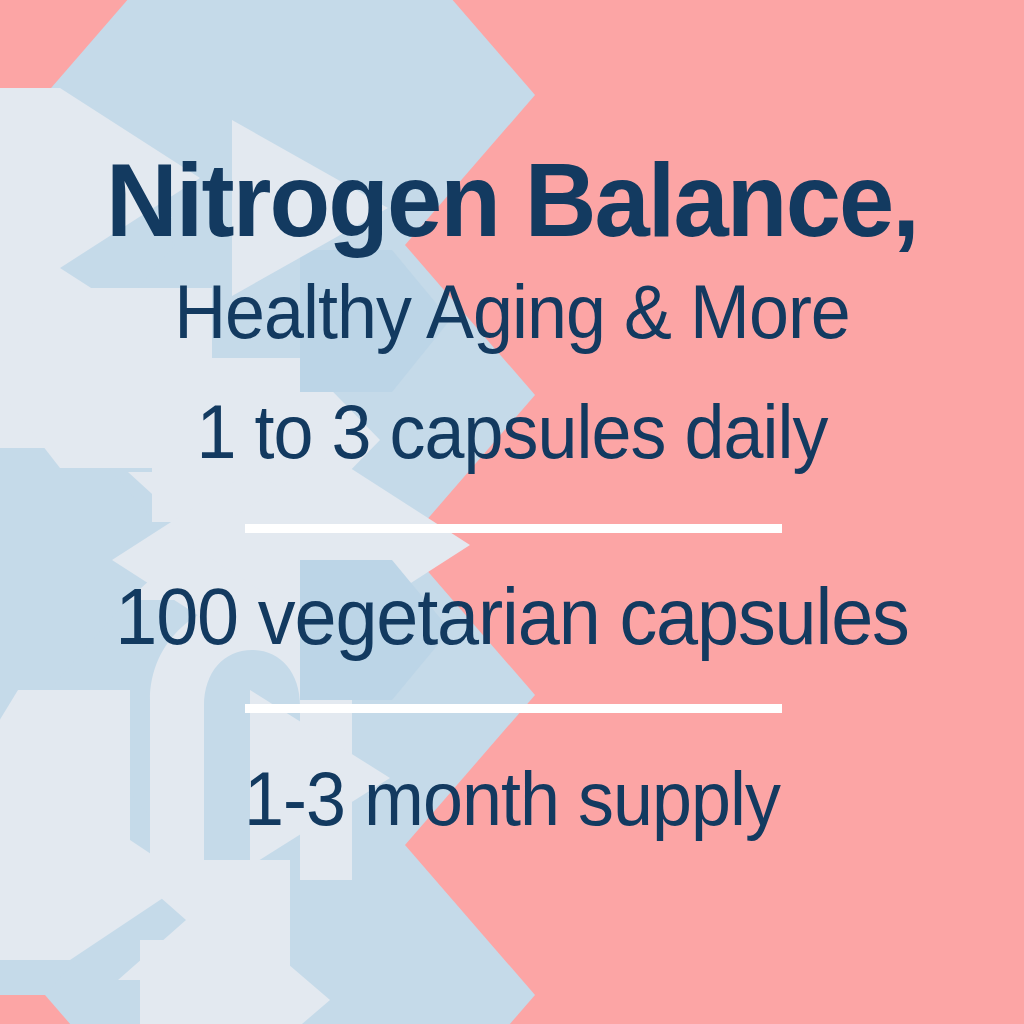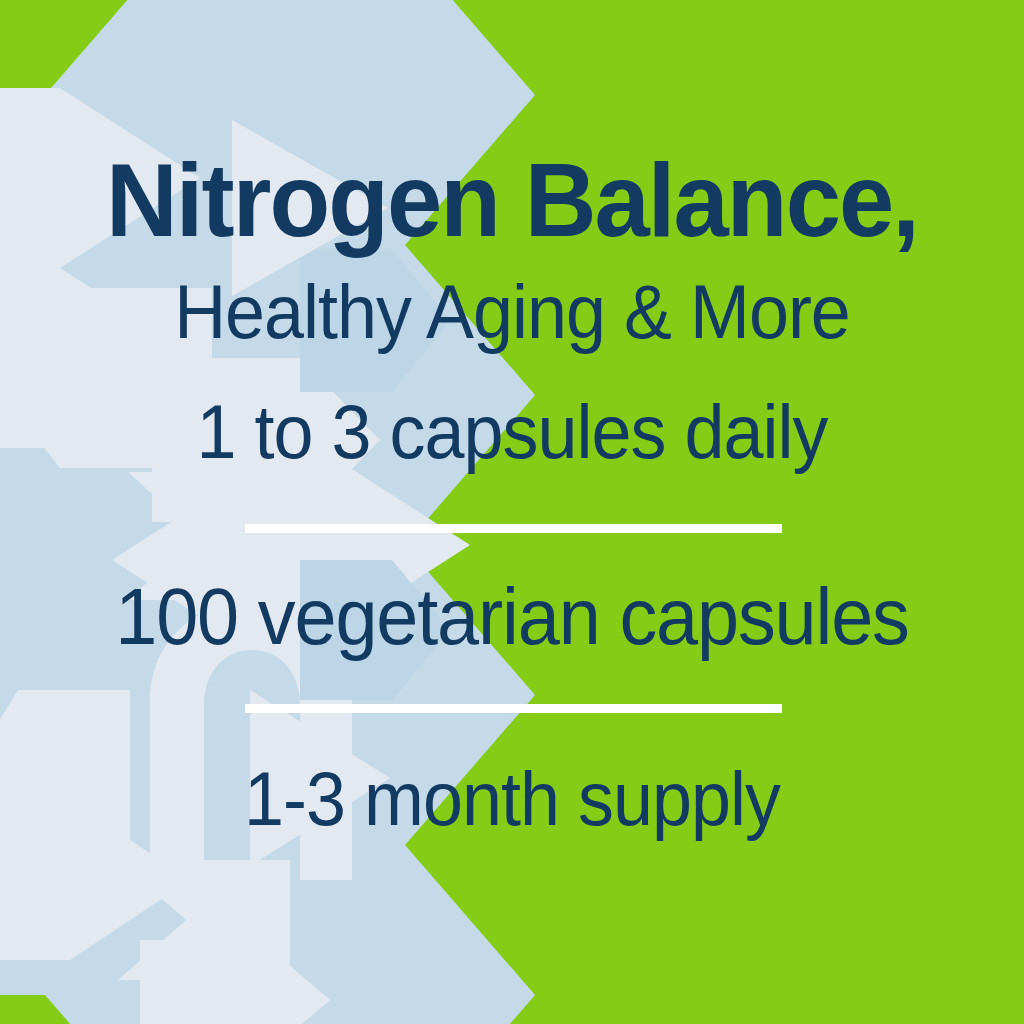--- a/index.html
+++ b/index.html
@@ -7,21 +7,21 @@
     margin: 0;
     padding: 0;
     background: #ffffff;
   }
 
   #card {
     position: relative;
     width: 1024px;
     height: 1024px;
     overflow: hidden;
-    background: #84cc16;
+    background: #fca5a5;
     font-family: "Liberation Sans", "DejaVu Sans", sans-serif;
   }
 
   
   #bg-pattern {
     position: absolute;
     left: 0;
     top: 0;
     width: 1024px;
     height: 1024px;

